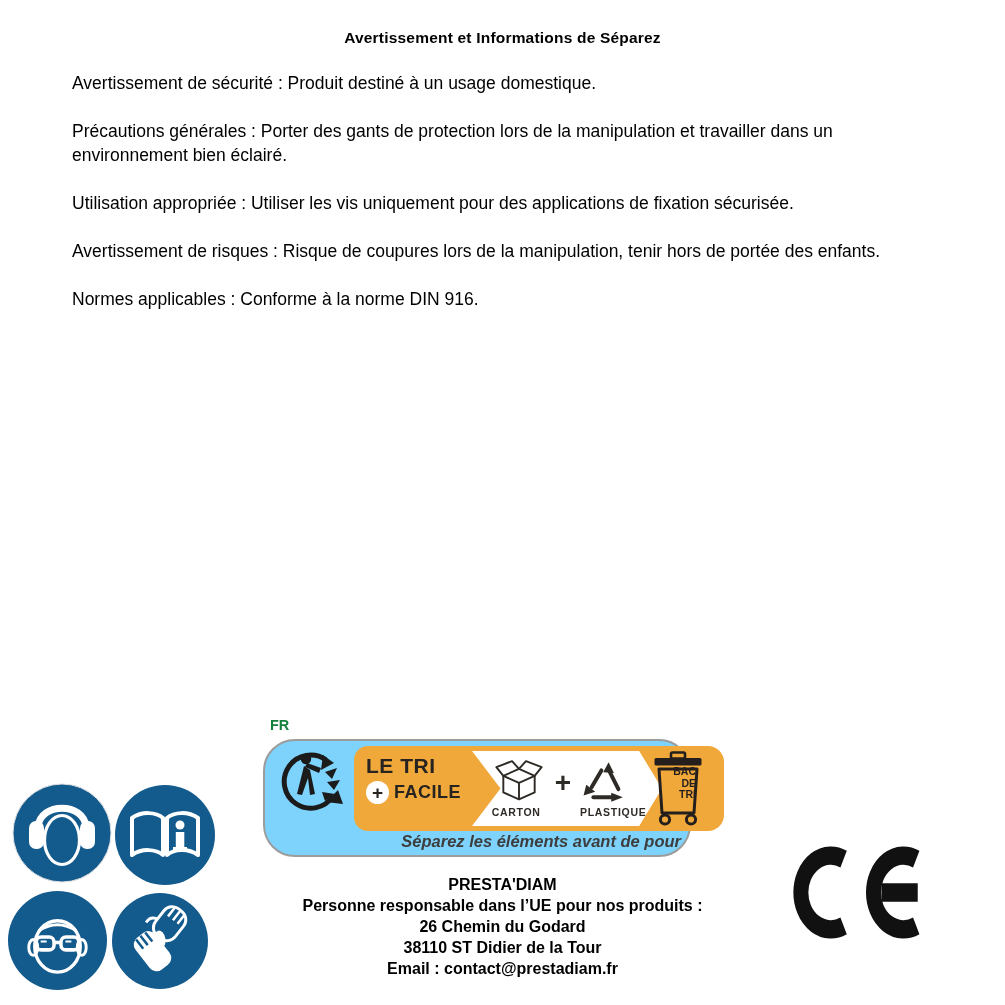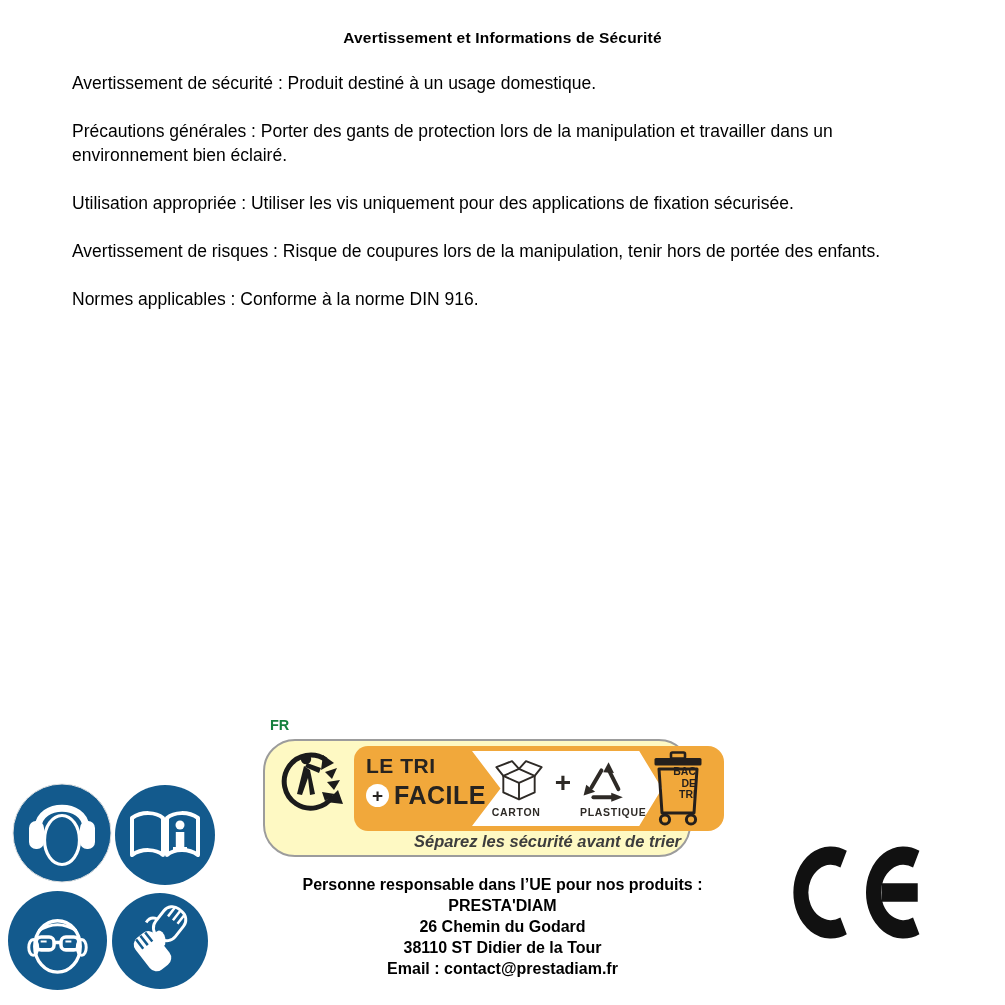--- a/index.html
+++ b/index.html
@@ -10,27 +10,27 @@
   .doc-title { position:absolute; top:29px; left:0; right:0; text-align:center; font-size:15.5px; font-weight:bold; letter-spacing:.2px; }
   .body-text { position:absolute; top:71px; left:72px; width:862px; }
   .body-text p { font-size:17.5px; line-height:24px; margin-bottom:24px; }
 
   
   .micon { position:absolute; }
   .micon svg { display:block; }
 
   
   .fr-label { position:absolute; left:270px; top:717px; font-size:14.5px; font-weight:bold; color:#15803d; }
-  .infotri-box { position:absolute; left:263px; top:739px; width:428px; height:118px; background:#fef9c3; border:2px solid #9c9c9c; border-radius:32px; }
+  .infotri-box { position:absolute; left:263px; top:739px; width:428px; height:118px; background:#7dd3fc; border:2px solid #9c9c9c; border-radius:32px; }
   .yellow-band { position:absolute; left:89px; top:5px; width:370px; height:85px; background:#F1A83B; border-radius:14px 16px 16px 14px; }
   .tri-text { position:absolute; left:101px; top:13px; color:#262320; }
   .tri-line1 { font-size:21px; font-weight:800; letter-spacing:.5px; }
   .tri-line2 { display:flex; align-items:center; gap:5px; margin-top:3px; }
   .plus-circle { width:23px; height:23px; border-radius:50%; background:#fff; color:#262320; font-size:19px; font-weight:900; line-height:23px; text-align:center; }
-  .tri-facile { font-size:25px; font-weight:800; letter-spacing:.5px; }
+  .tri-facile { font-size:18px; font-weight:800; letter-spacing:.5px; }
   .white-chevron { position:absolute; left:207px; top:10px; width:190px; height:75px; background:#fff;
       clip-path:polygon(0 0, 88% 0, 100% 50%, 88% 100%, 0 100%, 15% 50%);
       display:flex; align-items:center; justify-content:center; gap:9px; padding:0 30px 0 34px; }
   .pack-item { display:flex; flex-direction:column; }
   .pack-label { font-size:10.5px; font-weight:bold; letter-spacing:.7px; color:#2e2a26; margin-top:1px; }
   .pack-plus { font-size:28px; font-weight:800; color:#2e2a26; margin-top:-12px; }
   .bin-wrap { position:absolute; left:386px; top:10px; width:54px; height:76px; }
   .bin-text { position:absolute; left:9px; top:15px; width:36px; text-align:right; font-size:10.5px; line-height:11.5px; font-weight:800; color:#241f1c; }
   .slogan { position:absolute; right:8px; top:91px; font-size:16.5px; font-style:italic; font-weight:600; color:#3d3d3d; }
 
@@ -38,21 +38,21 @@
   .resp-block { position:absolute; top:874px; left:0; right:0; text-align:center; font-size:16px; font-weight:bold; line-height:21px; }
 
   
   .ce-mark { position:absolute; left:793px; top:844px; }
 </style>
 </head>
 <body>
 
 <div class="page">
 
-  <div class="doc-title">Avertissement et Informations de Sécurité</div>
+  <div class="doc-title">Avertissement et Informations de Séparez</div>
 
   <div class="body-text">
     <p>Avertissement de sécurité : Produit destiné à un usage domestique.</p>
     <p>Précautions générales : Porter des gants de protection lors de la manipulation et travailler dans un environnement bien éclairé.</p>
     <p>Utilisation appropriée : Utiliser les vis uniquement pour des applications de fixation sécurisée.</p>
     <p>Avertissement de risques : Risque de coupures lors de la manipulation, tenir hors de portée des enfants.</p>
     <p>Normes applicables : Conforme à la norme DIN 916.</p>
   </div>
 
   <div class="micon" style="left:12px;top:783px;">
@@ -171,26 +171,26 @@
         <circle cx="14" cy="68.5" r="4.6" fill="none" stroke="#241f1c" stroke-width="3"></circle>
         <circle cx="40" cy="68.5" r="4.6" fill="none" stroke="#241f1c" stroke-width="3"></circle>
       </svg>
       <div class="bin-text">
         <div>BAC</div>
         <div>DE</div>
         <div>TRI</div>
       </div>
     </div>
 
-    <div class="slogan">Séparez les sécurité avant de trier</div>
+    <div class="slogan">Séparez les éléments avant de pour</div>
   </div>
 
   <div class="resp-block">
+    <div>PRESTA'DIAM</div>
     <div>Personne responsable dans l’UE pour nos produits :</div>
-    <div>PRESTA'DIAM</div>
     <div>26 Chemin du Godard</div>
     <div>38110 ST Didier de la Tour</div>
     <div>Email : contact@prestadiam.fr</div>
   </div>
 
   <div class="ce-mark">
     <svg width="150" height="97" viewBox="0 0 190 100" preserveAspectRatio="none">
       <path d="M64.1,15.6 A38,38 0 1 0 64.1,84.4" fill="none" stroke="#111" stroke-width="19"></path>
       <path d="M156.1,15.6 A38,38 0 1 0 156.1,84.4" fill="none" stroke="#111" stroke-width="19"></path>
       <path d="M112,50 H158" fill="none" stroke="#111" stroke-width="19"></path>

